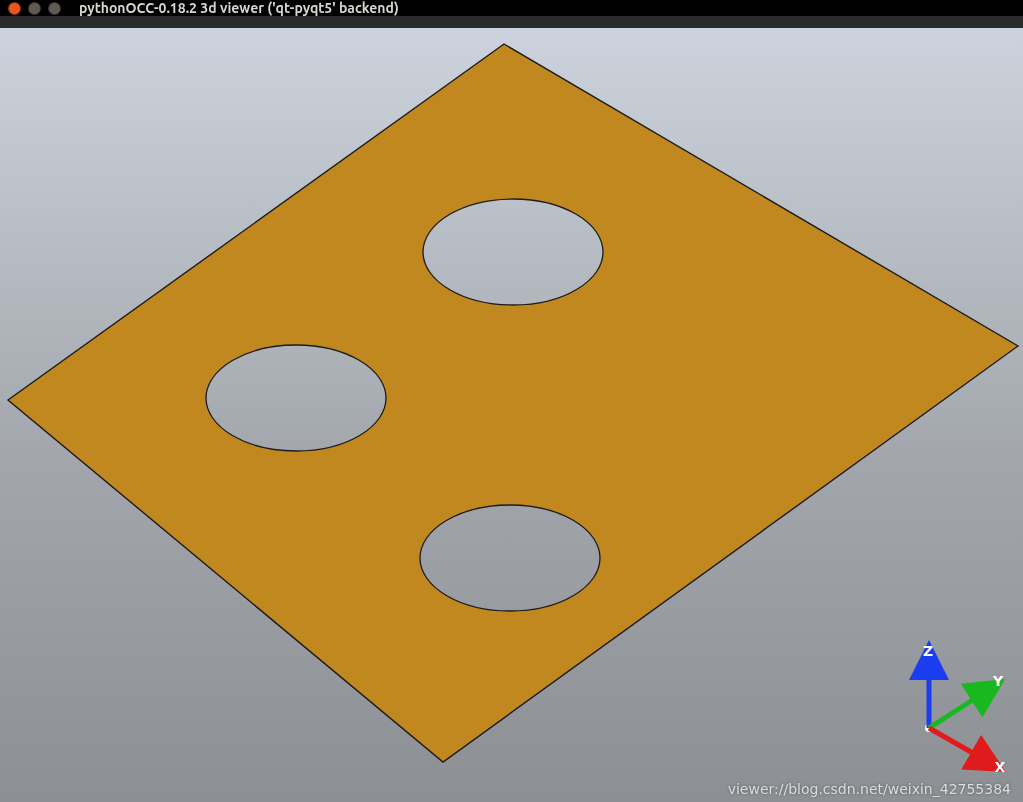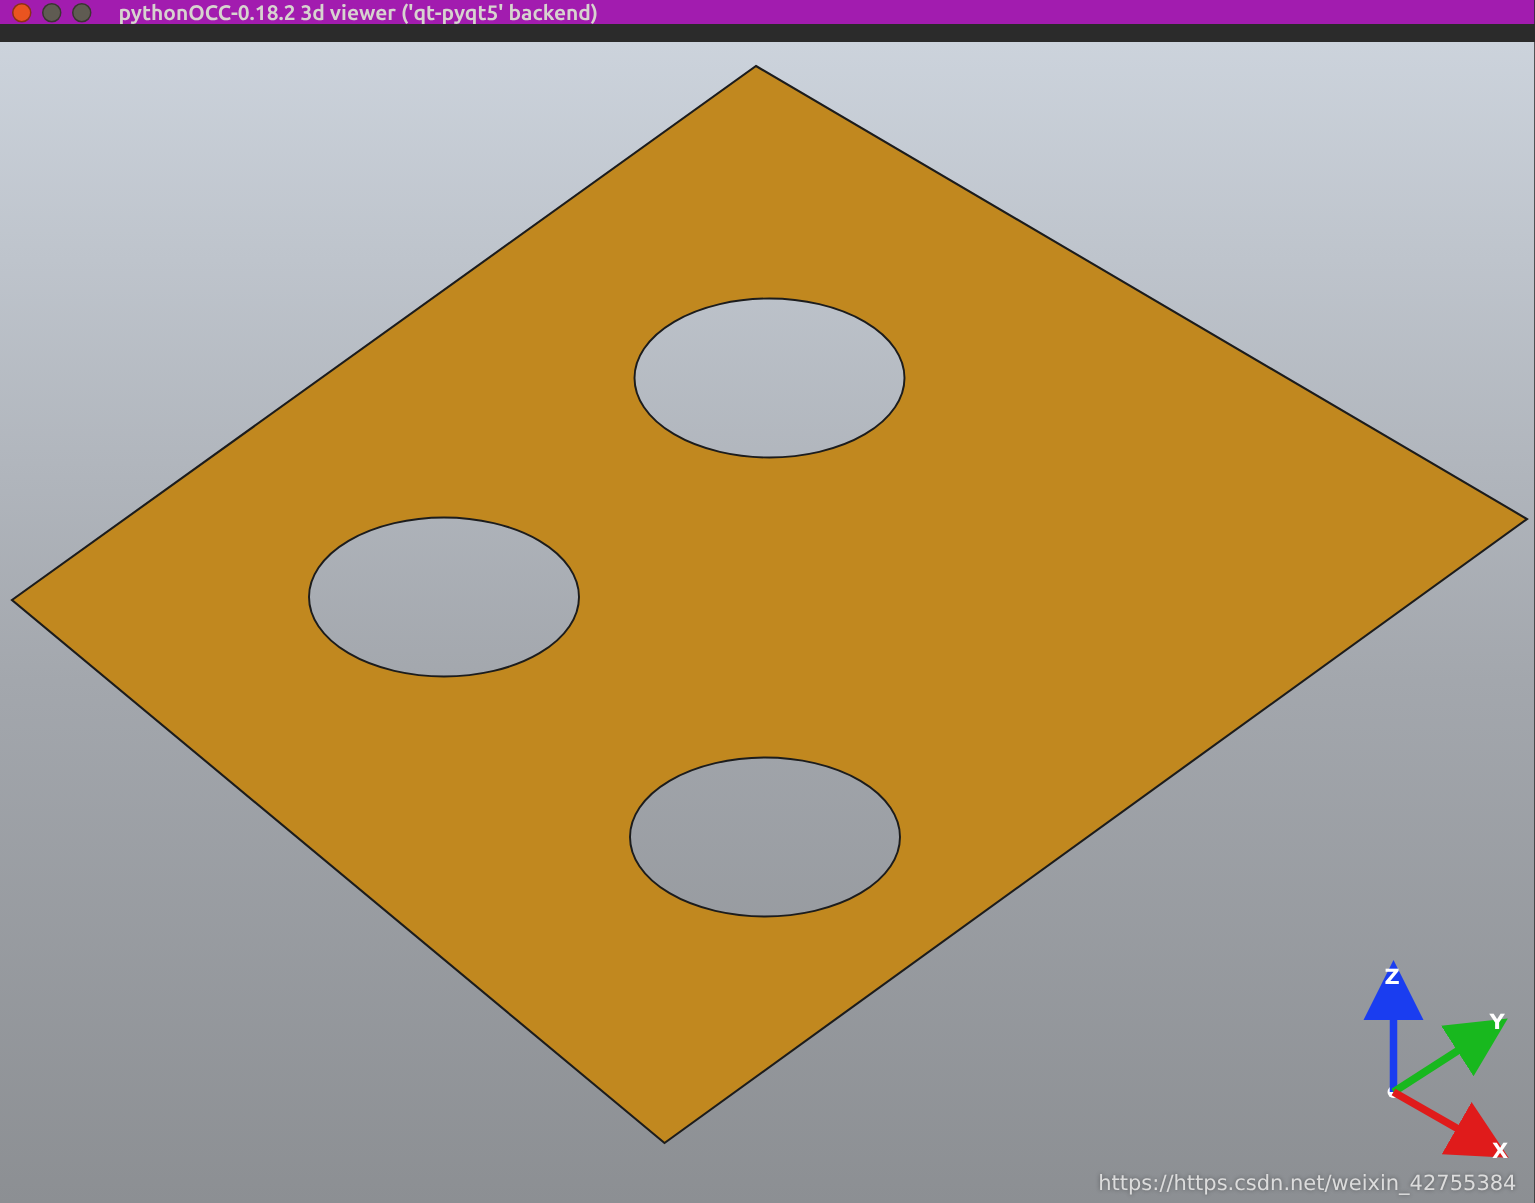--- a/index.html
+++ b/index.html
@@ -1,16 +1,16 @@
 <!DOCTYPE html>
 <html><head>
 <meta charset="utf-8">
 <style>
   html,body{margin:0;padding:0;width:1023px;height:802px;overflow:hidden;font-family:"Ubuntu","DejaVu Sans",sans-serif;background:#2b2b2b;}
-  .titlebar{position:relative;height:16px;background:#a21caf;display:flex;align-items:center;padding:0 8px;color:#d7d3cf;font-size:14px;font-weight:600;}
+  .titlebar{position:relative;height:16px;background:#000000;display:flex;align-items:center;padding:0 8px;color:#d7d3cf;font-size:14px;font-weight:600;}
   .win-btns{display:flex;gap:7px;margin-right:18px;}
   .win-btn{width:13px;height:13px;border-radius:50%;border:1px solid rgba(0,0,0,.4);box-sizing:border-box;}
   .viewport{position:absolute;top:28px;left:0;right:0;bottom:0;}
   .gizmo-label{font:600 14px/1 "DejaVu Sans",sans-serif;fill:#fff;}
   .footer-link{position:absolute;right:12px;bottom:6px;font:14px/1 "DejaVu Sans",sans-serif;color:#dcdcdc;text-shadow:0 0 3px rgba(0,0,0,.4);white-space:nowrap;}
 </style>
 </head>
 <body>
 
 <div class="titlebar">
@@ -66,14 +66,14 @@
       <text x="928" y="628" text-anchor="middle" class="gizmo-label">Z</text>
 
       <line x1="929" y1="700" x2="985" y2="664" stroke="#18b81e" stroke-width="5" marker-end="url(#ahY)"></line>
       <text x="998" y="658" text-anchor="middle" class="gizmo-label">Y</text>
 
       <line x1="929" y1="700" x2="985" y2="732" stroke="#e01b1b" stroke-width="5" marker-end="url(#ahX)"></line>
       <text x="1000" y="744" text-anchor="middle" class="gizmo-label">X</text>
     </g>
   </svg>
 
-  <div class="footer-link">https://https.csdn.net/weixin_42755384</div>
+  <div class="footer-link">viewer://blog.csdn.net/weixin_42755384</div>
 </div>
 
 </body></html>

